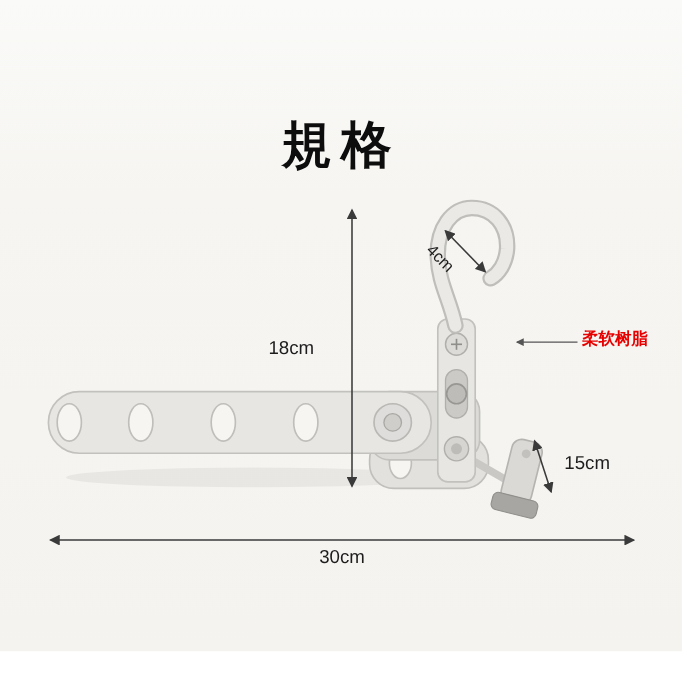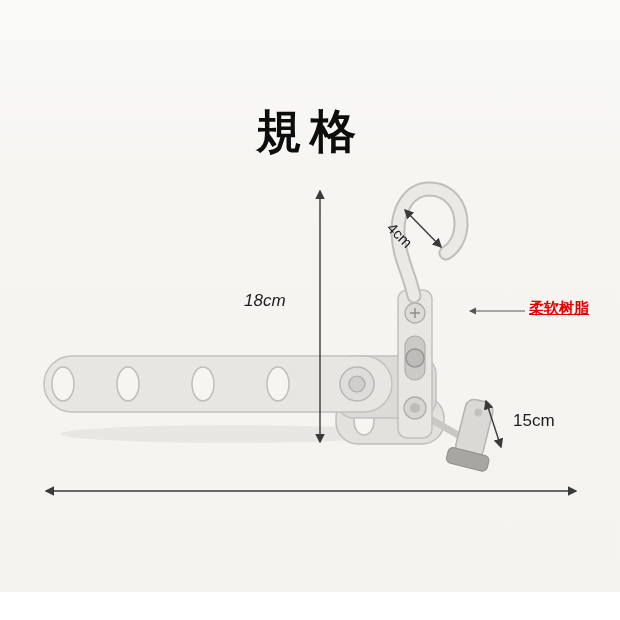--- a/index.html
+++ b/index.html
@@ -22,28 +22,27 @@
   svg{position:absolute;top:0;left:0;}
   .dim{
     position:absolute;
     font-size:17px;color:#1d1d1d;font-weight:400;
     white-space:nowrap;
   }
   .dim-hook{
     left:396px;top:219px;font-size:15px;
     transform:rotate(45deg);transform-origin:0 0;
   }
-  .dim-height{left:244px;top:291px;font-style:italic;}
+  .dim-height{left:244px;top:307px;}
   .dim-side{left:513px;top:411px;text-align:center;}
   .dim-length{left:266px;top:497px;width:90px;text-align:center;}
   .material-label{
     position:absolute;left:529px;top:299px;
     font-size:15px;font-weight:700;color:#e60000;
     white-space:nowrap;
-    text-decoration:underline;
   }
 </style>
 </head>
 <body>
 
 <div class="canvas">
 
   <h1 class="title">規格</h1>
 
   <svg width="620" height="620" viewBox="0 0 620 620">
@@ -104,16 +103,17 @@
       <line x1="405" y1="210" x2="441" y2="247" marker-start="url(#ah)" marker-end="url(#ah)"></line>
       <line x1="486" y1="401" x2="501" y2="447" marker-start="url(#ah)" marker-end="url(#ah)"></line>
     </g>
 
     <line x1="525" y1="311" x2="470" y2="311" stroke="#555555" stroke-width="1.2" marker-end="url(#ahs)"></line>
   </svg>
 
   <div class="dim dim-hook">4cm</div>
   <div class="dim dim-height">18cm</div>
   <div class="dim dim-side">15cm</div>
+  <div class="dim dim-length">30cm</div>
 
   <div class="material-label">柔软树脂</div>
 
 </div>
 
 </body></html>

